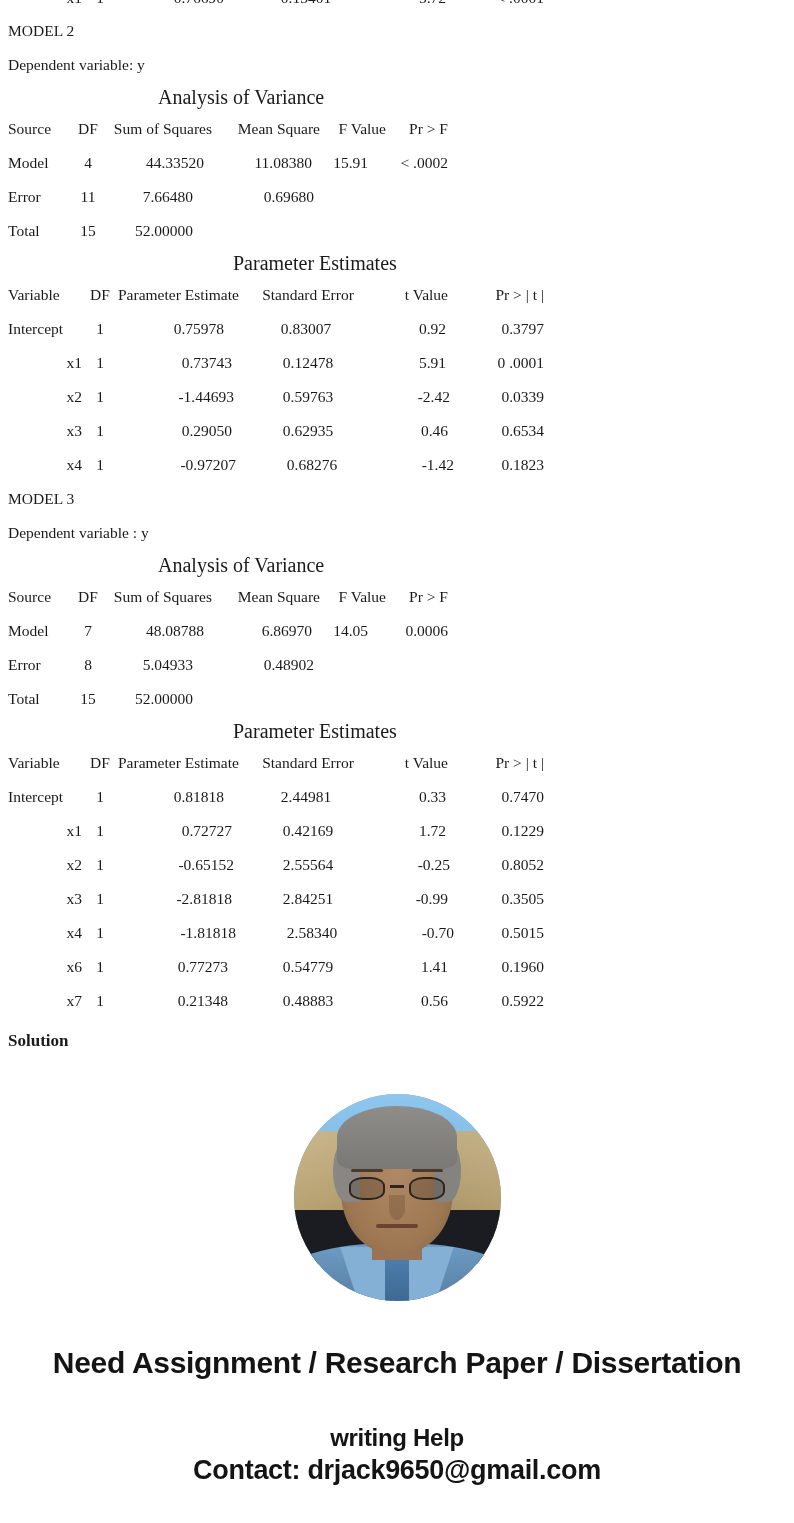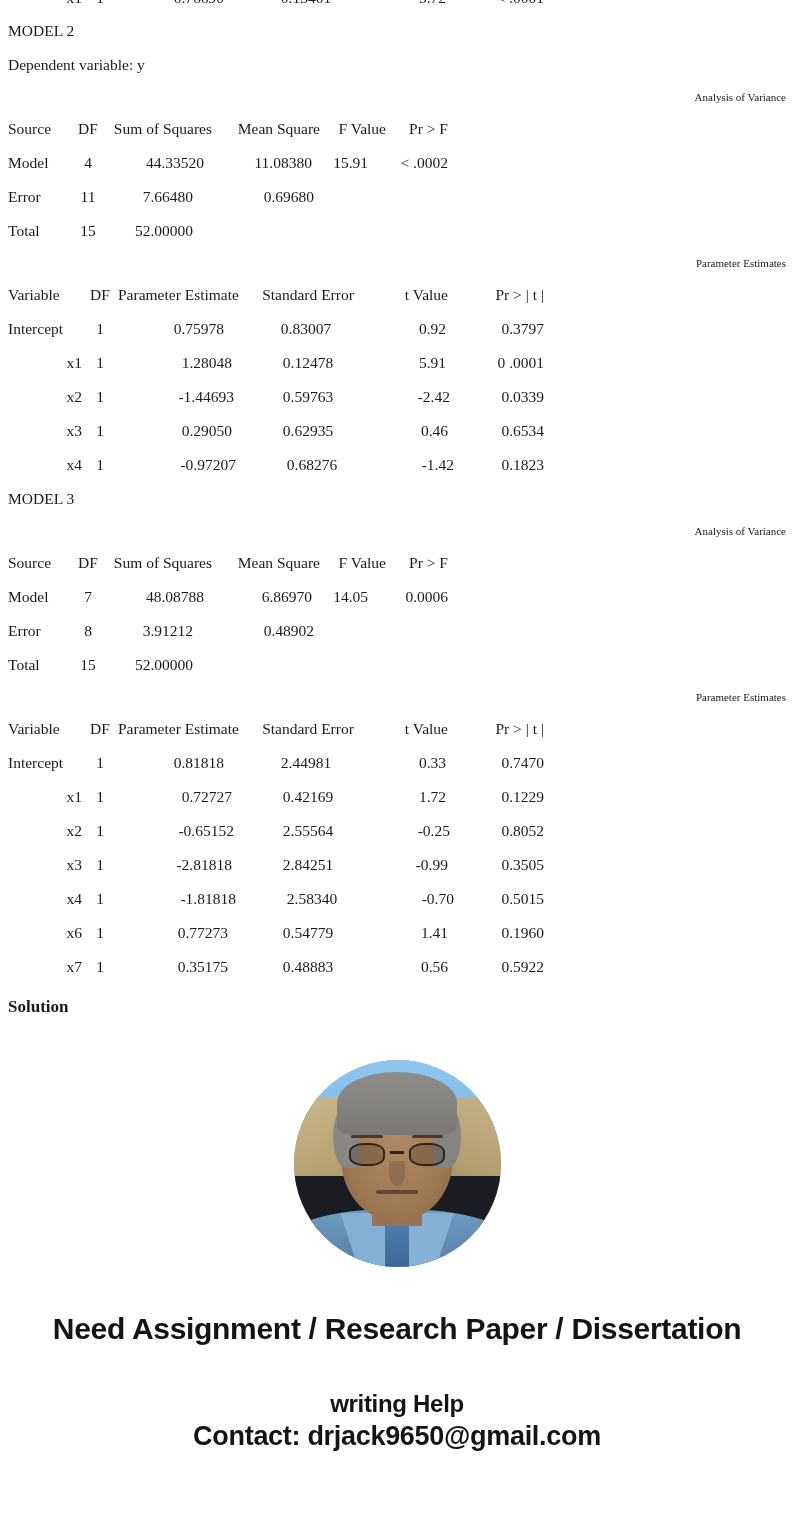--- a/index.html
+++ b/index.html
@@ -20,23 +20,23 @@
 
   .page {
     width: 794px;
     padding: 0 8px;
     position: relative;
   }
   .model-head { font-size: 15.5px; line-height: 34px; }
   .depvar     { font-size: 15.5px; line-height: 34px; }
 
   .section-title {
-    font-size: 11px;
+    font-size: 20px;
     line-height: 30px;
-    text-align: right;
+    text-align: left;
     padding-left: 150px;
   }
   .section-title.pe { padding-left: 225px; }
 
   
   table.stat {
     border-collapse: collapse;
     border: 0;
     table-layout: fixed;
   }
@@ -314,21 +314,21 @@
         <td class="c-var">Intercept</td>
         <td class="c-df">1</td>
         <td class="c-est">0.75978</td>
         <td class="c-se">0.83007</td>
         <td class="c-t">0.92</td>
         <td class="c-p">0.3797</td>
       </tr>
       <tr>
         <td class="c-var">x1</td>
         <td class="c-df">1</td>
-        <td class="c-est">1.28048</td>
+        <td class="c-est">0.73743</td>
         <td class="c-se">0.12478</td>
         <td class="c-t">5.91</td>
         <td class="c-p">0 .0001</td>
       </tr>
       <tr>
         <td class="c-var">x2</td>
         <td class="c-df">1</td>
         <td class="c-est">-1.44693</td>
         <td class="c-se">0.59763</td>
         <td class="c-t">-2.42</td>
@@ -347,20 +347,21 @@
         <td class="c-df">1</td>
         <td class="c-est">-0.97207</td>
         <td class="c-se">0.68276</td>
         <td class="c-t">-1.42</td>
         <td class="c-p">0.1823</td>
       </tr>
     </tbody>
   </table>
 
   <div class="model-head">MODEL 3</div>
+  <div class="depvar">Dependent variable : y</div>
 
   <div class="section-title">Analysis of Variance</div>
 
   <table class="stat anova">
     <thead>
       <tr>
         <td class="c-source">Source</td>
         <td class="c-df">DF</td>
         <td class="c-ss">Sum of Squares</td>
         <td class="c-ms">Mean Square</td>
@@ -373,21 +374,21 @@
         <td class="c-source">Model</td>
         <td class="c-df">7</td>
         <td class="c-ss">48.08788</td>
         <td class="c-ms">6.86970</td>
         <td class="c-f">14.05</td>
         <td class="c-p">0.0006</td>
       </tr>
       <tr class="r-error">
         <td class="c-source">Error</td>
         <td class="c-df">8</td>
-        <td class="c-ss">3.91212</td>
+        <td class="c-ss">5.04933</td>
         <td class="c-ms">0.48902</td>
         <td class="c-f"></td>
         <td class="c-p"></td>
       </tr>
       <tr class="r-total">
         <td class="c-source">Total</td>
         <td class="c-df">15</td>
         <td class="c-ss">52.00000</td>
         <td class="c-ms"></td>
         <td class="c-f"></td>
@@ -454,21 +455,21 @@
         <td class="c-var">x6</td>
         <td class="c-df">1</td>
         <td class="c-est">0.77273</td>
         <td class="c-se">0.54779</td>
         <td class="c-t">1.41</td>
         <td class="c-p">0.1960</td>
       </tr>
       <tr>
         <td class="c-var">x7</td>
         <td class="c-df">1</td>
-        <td class="c-est">0.35175</td>
+        <td class="c-est">0.21348</td>
         <td class="c-se">0.48883</td>
         <td class="c-t">0.56</td>
         <td class="c-p">0.5922</td>
       </tr>
     </tbody>
   </table>
 
   <div class="solution">Solution</div>
 
   <div class="portrait-wrap">

